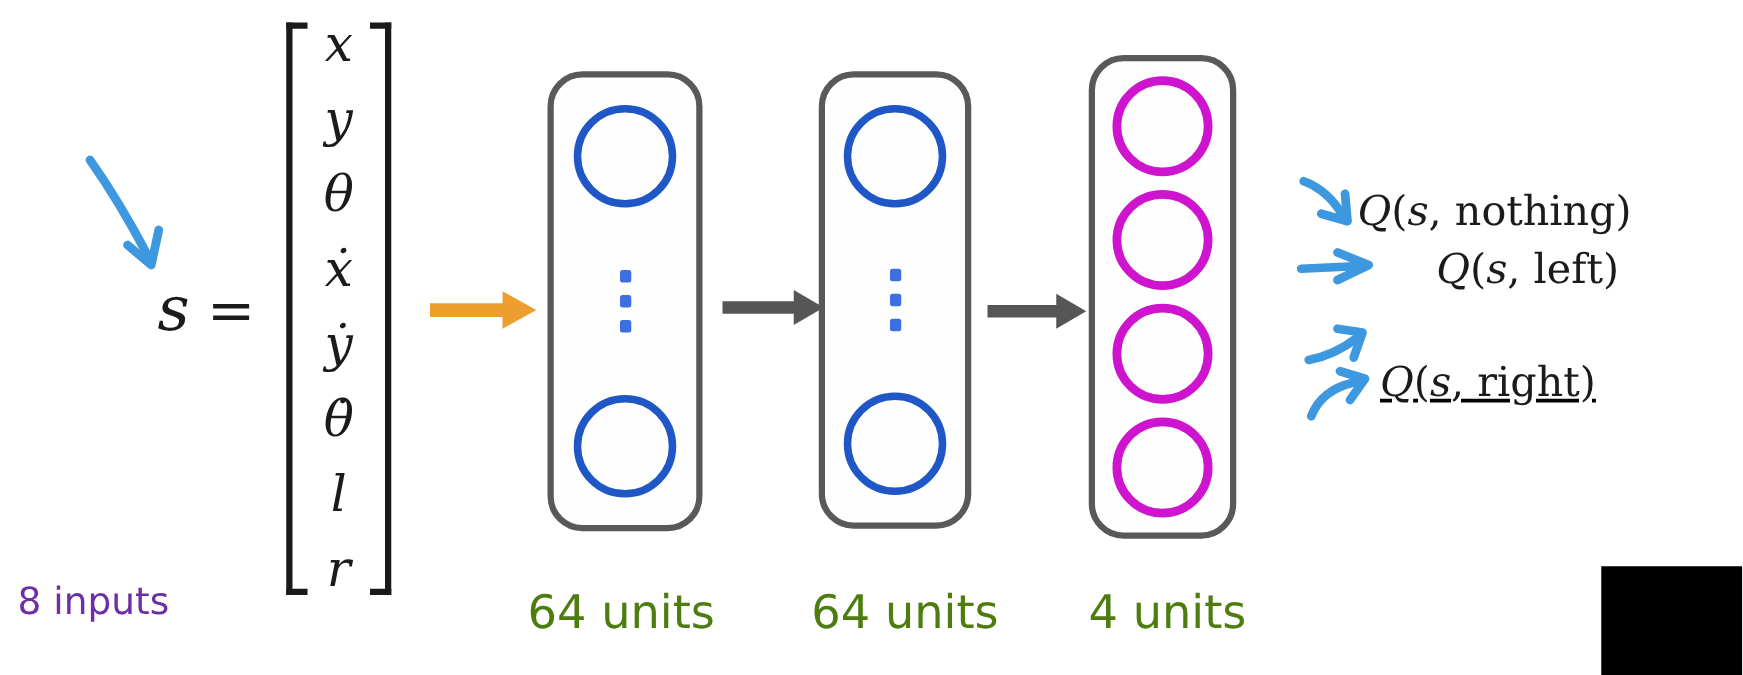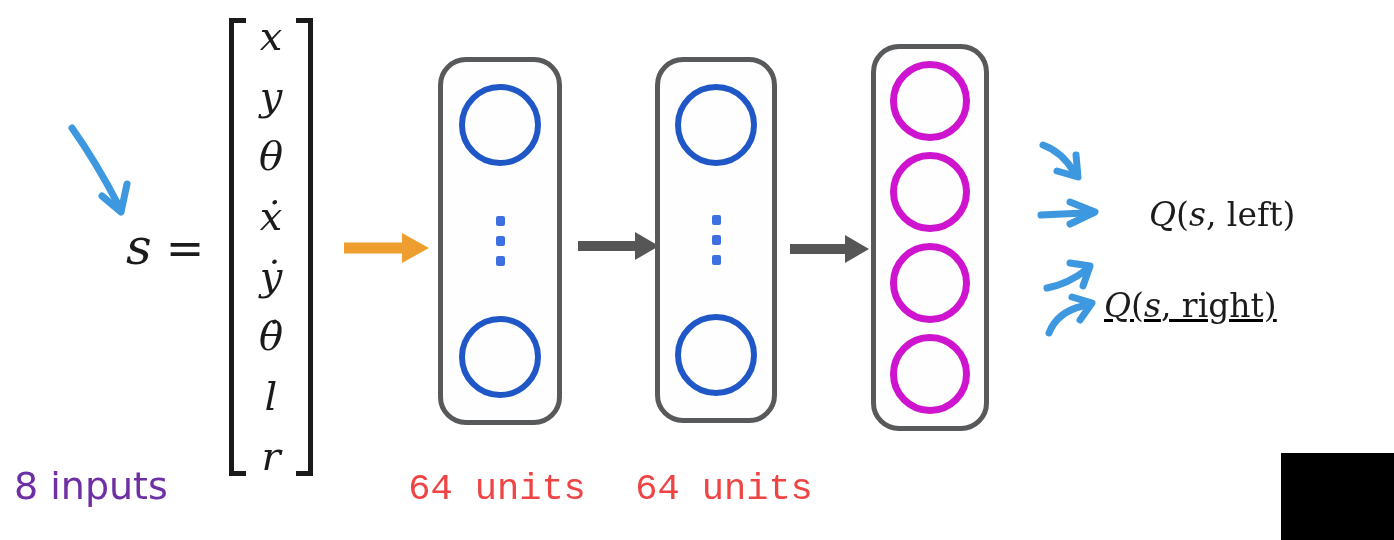--- a/index.html
+++ b/index.html
@@ -61,32 +61,31 @@
   .node.magenta { width: 80px; height: 80px; border: 7px solid #ce14ce; }
 
   .dots { display: flex; flex-direction: column; gap: 10px; }
   .dots i { display: block; width: 9px; height: 10px; background: #3e6fe0; border-radius: 2px; }
 
   .unit-label {
     position: absolute;
     top: 468px;
     transform: translateX(-50%);
     font-size: 37px;
-    color: #ef4444;
+    color: #4d7c0f;
     white-space: nowrap;
-    font-family: Liberation Mono, monospace;
   }
   .ul-1 { left: 497px; }
   .ul-2 { left: 724px; }
   .ul-3 { left: 934px; }
 
   .input-label {
     position: absolute;
     left: 14px; top: 464px;
-    font-size: 38px;
+    font-size: 30px;
     color: #6e2fa5;
     white-space: nowrap;
   }
 
   .qrow { position: absolute; font-size: 33px; line-height: 1; white-space: nowrap; }
   .q0 { left: 1086px; top: 152px; }
   .q1 { left: 1121px; top: 198px; margin-left: 28px; }
   .q2 { left: 1104px; top: 243px; }
   .q3 { left: 1104px; top: 289px; text-decoration: underline; }
 
@@ -182,21 +181,25 @@
   <div class="layer layer-3">
     <div class="node magenta"></div>
     <div class="node magenta"></div>
     <div class="node magenta"></div>
     <div class="node magenta"></div>
   </div>
 
   <div class="input-label">8 inputs</div>
   <div class="unit-label ul-1">64 units</div>
   <div class="unit-label ul-2">64 units</div>
-
+  <div class="unit-label ul-3">4 units</div>
+
+  <div class="qrow q0">
+    <span class="mi">Q</span><span class="mr">(</span><span class="mi">s</span><span class="mr pre">, nothing)</span>
+  </div>
   <div class="qrow q1">
     <span class="mi">Q</span><span class="mr">(</span><span class="mi">s</span><span class="mr pre">, left)</span>
   </div>
   <div class="qrow q3">
     <span class="mi">Q</span><span class="mr">(</span><span class="mi">s</span><span class="mr pre">, right)</span>
   </div>
 
   <div class="blackbox"></div>
 
 </div>

